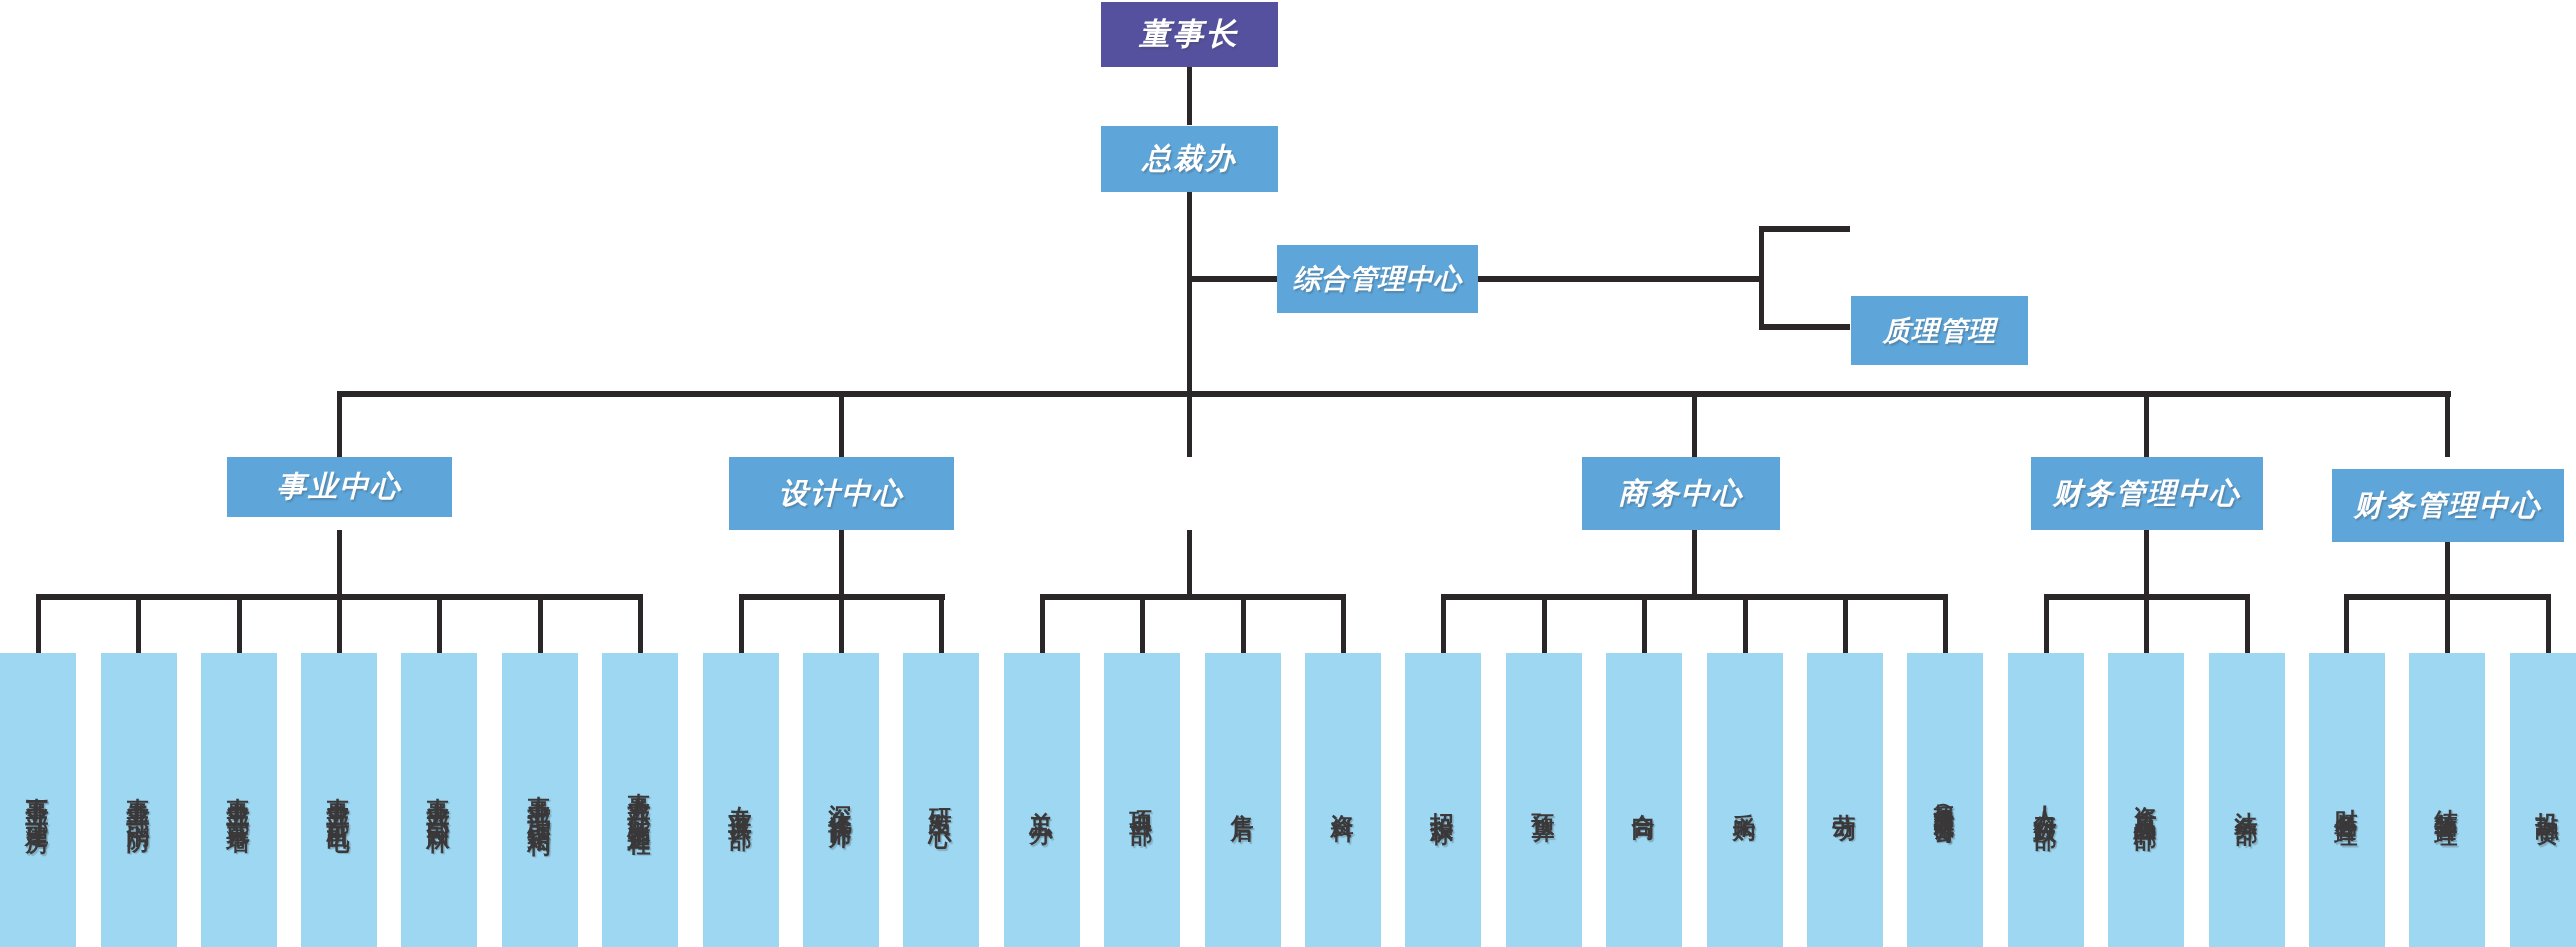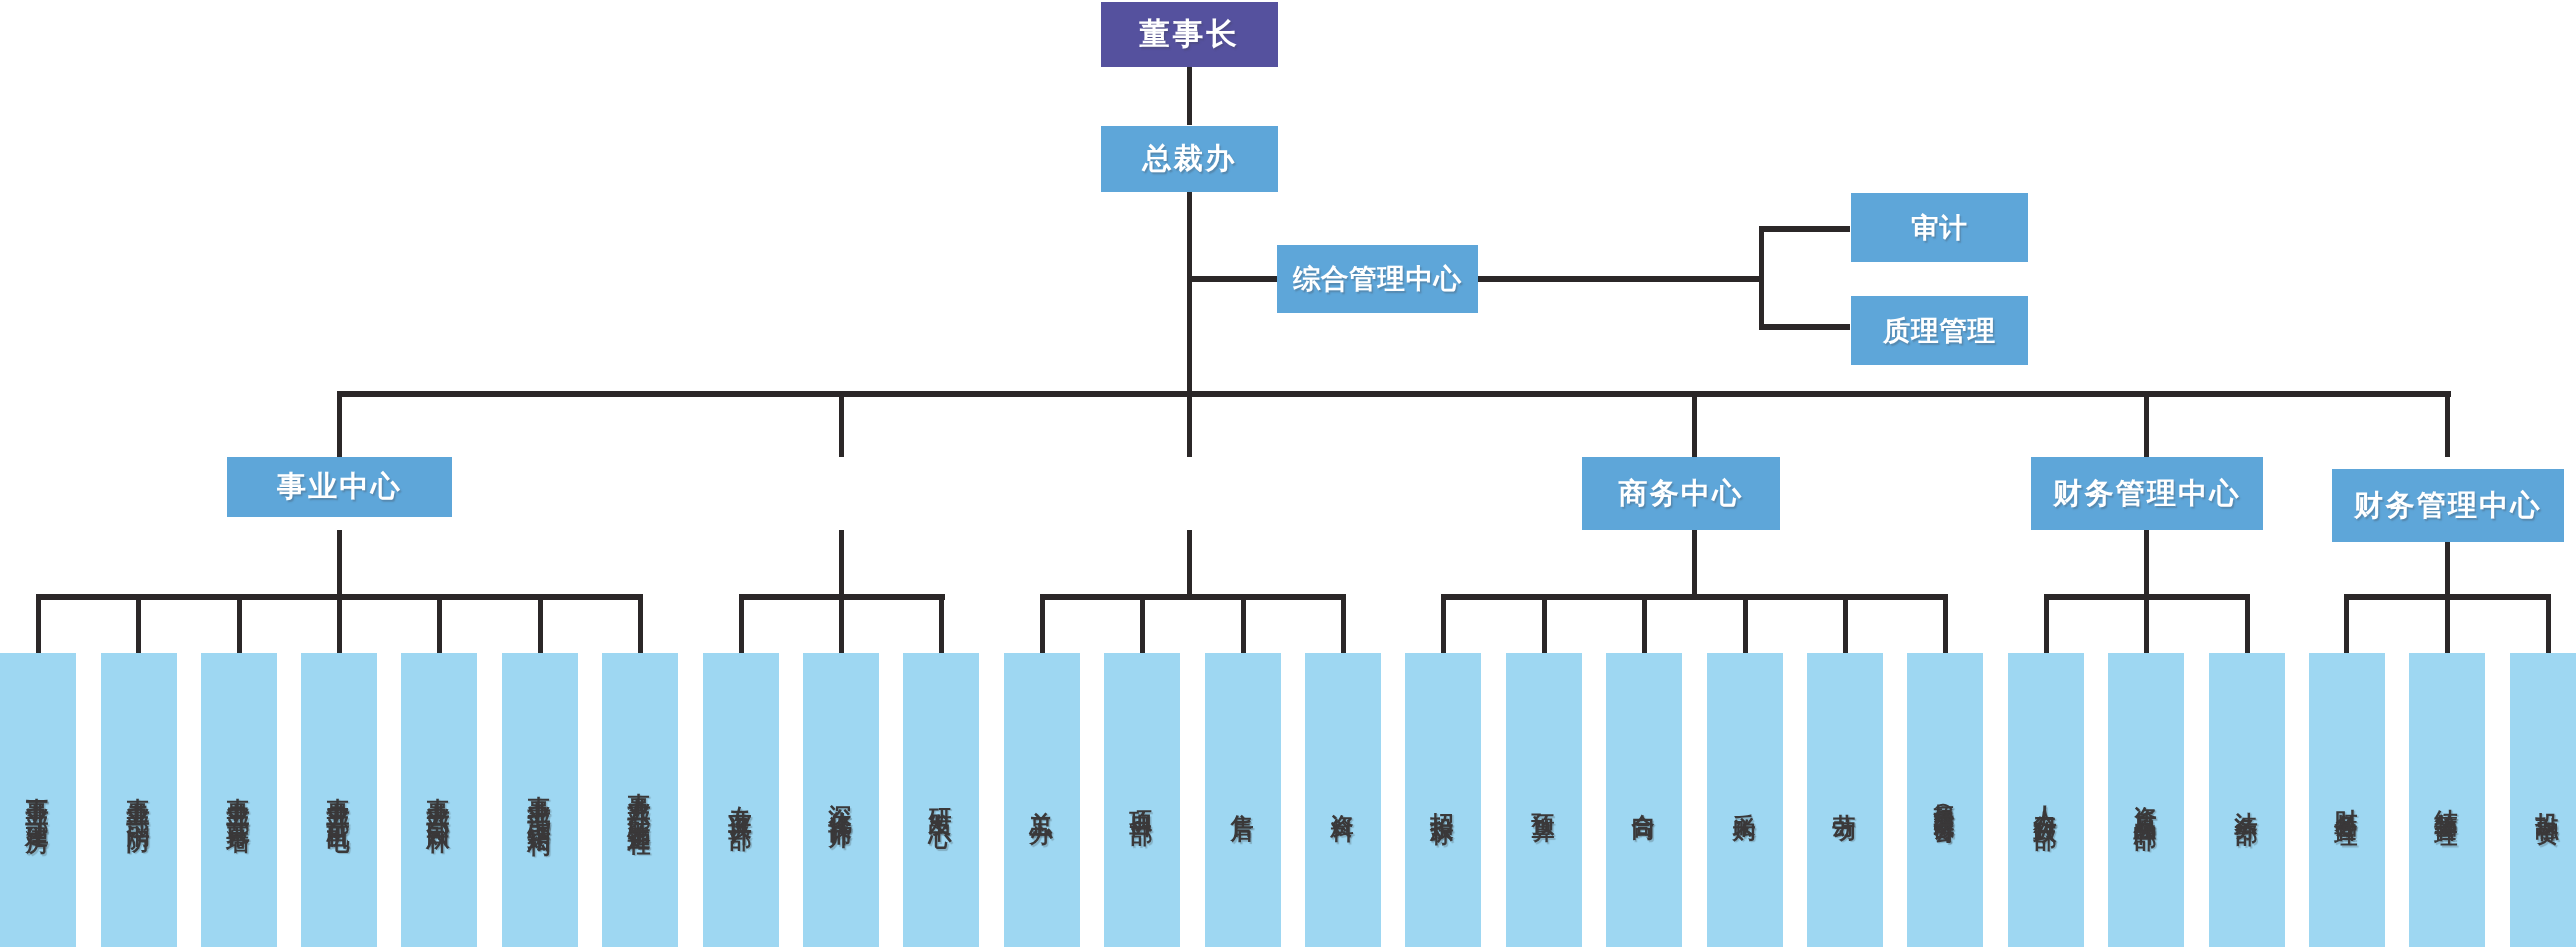--- a/index.html
+++ b/index.html
@@ -12,20 +12,21 @@
   }
   .line{position:absolute;background:#2b2728;}
   .line.h{height:6.1px;}
   .line.v{width:5.3px;}
   .node{
     position:absolute;
     display:flex;align-items:center;justify-content:center;
     color:#ffffff;font-weight:bold;
     text-align:center;
     box-sizing:border-box;
+    font-style:italic;
   }
   .root{background:#55519e;font-size:30.5px;letter-spacing:3px;text-shadow:1.5px 2.3px 1.5px rgba(70,70,90,.35);}
   .blue{background:#5ea6d9;font-size:29px;letter-spacing:2.3px;text-shadow:1.5px 2.3px 1.5px rgba(70,80,95,.35);}
   .blue.small{font-size:27.4px;letter-spacing:0.8px;}
   .leaf{
     position:absolute;top:653px;height:295px;width:76px;
     background:#9ed7f2;
     display:flex;align-items:center;justify-content:center;
     box-sizing:border-box;
   }
@@ -99,24 +100,24 @@
   <div class="line v" style="left:2144px;top:594px;height:59px"></div>
   <div class="line v" style="left:2245px;top:594px;height:59px"></div>
   <div class="line v" style="left:2344px;top:594px;height:59px"></div>
   <div class="line v" style="left:2445px;top:594px;height:59px"></div>
   <div class="line v" style="left:2546px;top:594px;height:59px"></div>
 
   <div class="node root" style="left:1101px;top:1.5px;width:177px;height:65px">董事长</div>
   <div class="node blue" style="left:1101px;top:126px;width:177px;height:66px">总裁办</div>
 
   <div class="node blue small" style="left:1277px;top:245px;width:201px;height:68px">综合管理中心</div>
-  <div class="node blue small" style="left:1851px;top:193px;width:177px;height:69px">审计</div>
   <div class="node blue small" style="left:1851px;top:296px;width:177px;height:69px">质理管理</div>
 
   <div class="node blue" style="left:227px;top:457px;width:225px;height:60px">事业中心</div>
+  <div class="node blue" style="left:729px;top:457px;width:225px;height:73px">设计中心</div>
   <div class="node blue" style="left:1582px;top:457px;width:198px;height:73px">商务中心</div>
   <div class="node blue" style="left:2031px;top:457px;width:232px;height:73px">财务管理中心</div>
   <div class="node blue" style="left:2332px;top:469px;width:232px;height:73px">财务管理中心</div>
 
   <div class="leaf" style="left:0px">
       <span>事业一部（建房）</span>
     </div>
   <div class="leaf" style="left:101px">
       <span>事业二部（消防）</span>
     </div>

